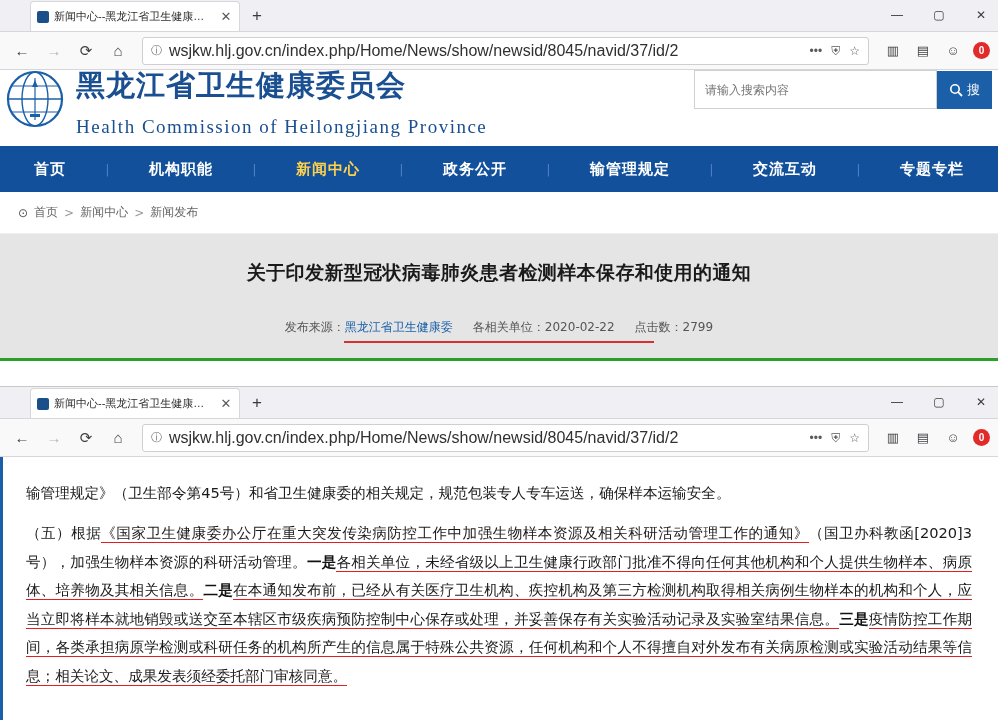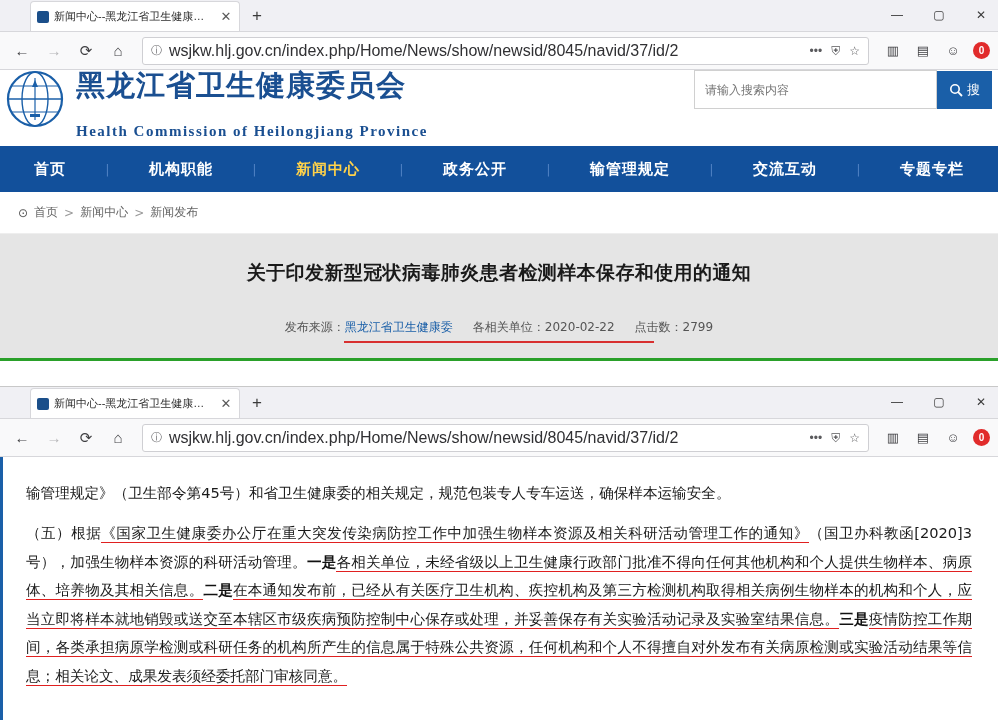--- a/index.html
+++ b/index.html
@@ -73,22 +73,22 @@
     height: 76px; display: flex; align-items: flex-start; padding: 0 6px; gap: 12px;
     background: #ffffff;
   }
   .who-logo { width: 58px; height: 58px; flex: none; position: relative; }
   .site-titles { flex: none; }
   .site-cn {
     font-size: 29px; font-weight: bold; color: #1a4f91; letter-spacing: 1px;
     font-family: "DejaVu Sans", sans-serif; line-height: 1.1;
   }
   .site-en {
-    font-size: 15px; color: #1a4f91; letter-spacing: 1.5px; margin-top: 21px;
-    font-family: "Liberation Serif", serif; font-weight: bold;
+    font-size: 19px; color: #1a4f91; letter-spacing: 1.5px; margin-top: 14px;
+    font-family: "Liberation Serif", serif; font-weight: normal;
   }
   .search-wrap { margin-left: auto; display: flex; align-items: center; }
   .search-input {
     width: 243px; height: 39px; border: 1px solid #d0d0d0; background: #fff;
     font-size: 12px; color: #737373; padding: 0 10px; outline: none;
     font-family: "DejaVu Sans", sans-serif;
   }
   .search-btn {
     height: 38px; min-width: 55px; background: #1a5fa8; color: #fff;
     display: flex; align-items: center; justify-content: center; gap: 4px;

